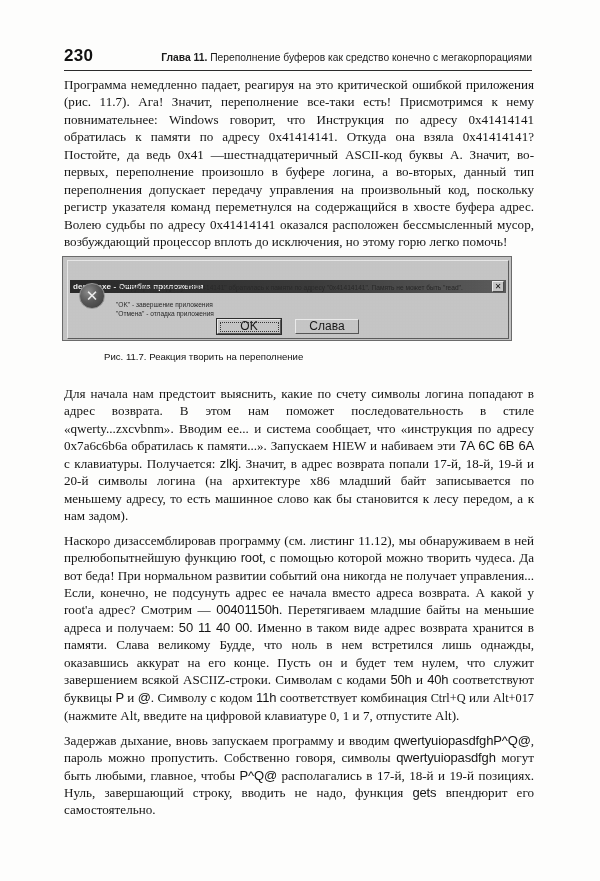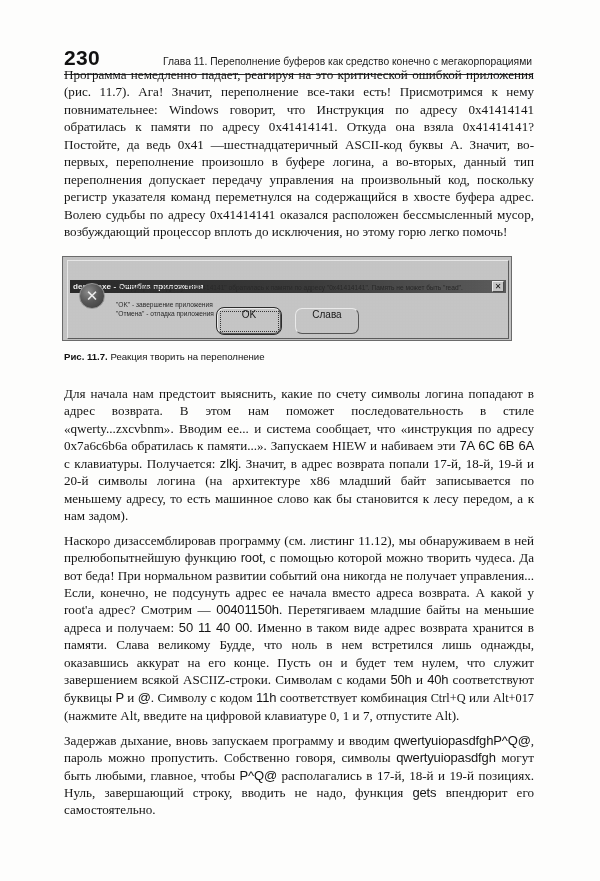--- a/index.html
+++ b/index.html
@@ -31,40 +31,40 @@
     top: 46px;
     width: 468px;
     display: flex;
     align-items: baseline;
     border-bottom: 1.6px solid #2b2b2b;
     padding-bottom: 4px;
   }
   .folio {
     font-family: "Liberation Sans", "DejaVu Sans", sans-serif;
     font-weight: bold;
-    font-size: 21px;
+    font-size: 17px;
     letter-spacing: 0.3px;
     color: #111;
   }
   .running-title {
     margin-left: auto;
     font-family: "Liberation Sans", "DejaVu Sans", sans-serif;
     font-size: 10.3px;
     color: #1b1b1b;
     white-space: nowrap;
   }
   .running-title .chap {
-    font-weight: normal;
+    font-weight: bold;
   }
 
   
   .body-col {
     position: absolute;
     left: 64px;
-    top: 66px;
+    top: 76px;
     width: 470px;
   }
   p.para {
     margin: 0 0 0 0;
     font-size: 13.1px;
     line-height: 17.45px;
     text-align: justify;
     text-justify: inter-word;
     color: #141414;
     -webkit-hyphens: none;
@@ -201,34 +201,33 @@
   .dlg-buttons {
     position: absolute;
     left: 0; right: 0;
     bottom: 4px;
     display: flex;
     justify-content: center;
     gap: 14px;
   }
   .dlg-btn {
     width: 64px;
-    height: 26px;
+    height: 15px;
     background: #c9c9c5;
     border-top: 1.3px solid #efefeb;
     border-left: 1.3px solid #efefeb;
     border-right: 1.3px solid #585856;
     border-bottom: 1.3px solid #585856;
     font-family: "Liberation Sans", "DejaVu Sans", sans-serif;
-    font-size: 10px;
+    font-size: 12px;
     color: #1a1a1a;
     text-align: center;
     line-height: 12px;
     box-sizing: border-box;
     position: relative;
-    border-radius: 7px;
   }
   .dlg-btn.default {
     outline: 1px solid #2e2e2e;
     outline-offset: 0px;
   }
   .dlg-btn.default .focus-ring {
     position: absolute;
     inset: 1.5px;
     border: 1px dotted #3a3a3a;
   }
@@ -236,21 +235,22 @@
   .caption {
     position: absolute;
     left: 64px;
     top: 351px;
     width: 470px;
     font-family: "Liberation Sans", "DejaVu Sans", sans-serif;
     font-size: 9.6px;
     color: #121212;
   }
   .caption .cap-num {
-    font-weight: bold;
+    font-weight: normal;
+    margin-left: 40px;
   }
 
   
   .body-col-2 {
     position: absolute;
     left: 64px;
     top: 385px;
     width: 470px;
   }
   .body-col-2 p.para + p.para {

